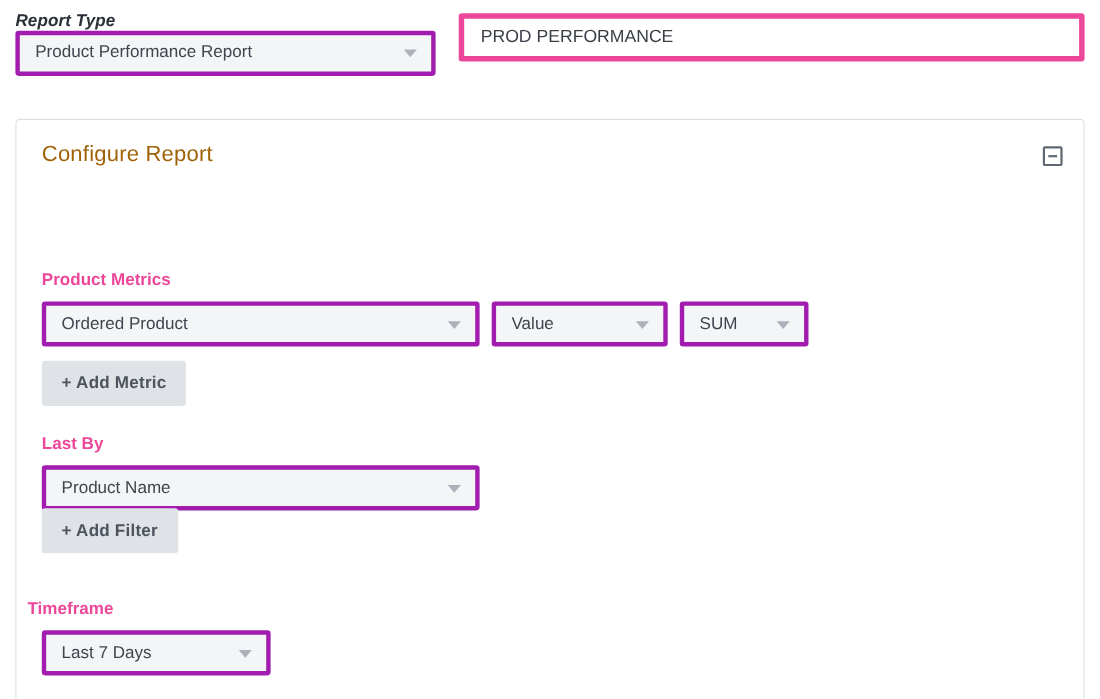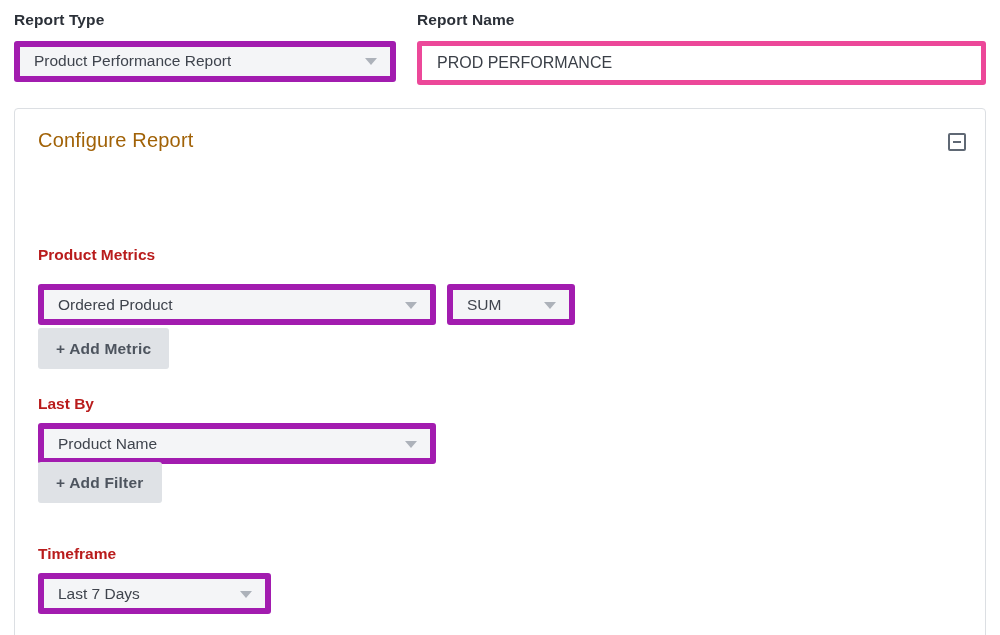--- a/index.html
+++ b/index.html
@@ -42,27 +42,27 @@
     left: 14px;
     top: 12px;
     width: 382px;
   }
   .report-name-group {
     position: absolute;
     left: 417px;
     top: 12px;
     width: 569px;
   }
-  .group-label { margin-bottom: 13px; }
+  .group-label { margin-bottom: 0; font-style: italic; }
 
   
   .select {
     position: relative;
     background: #f4f5f7;
-    border: 6px solid #a21caf;
+    border: 4px solid #a21caf;
     border-radius: 3px;
     height: 41px;
     display: flex;
     align-items: center;
     padding: 0 15px 0 14px;
     cursor: pointer;
     user-select: none;
   }
   .select .sel-text {
     font-size: 15.5px;
@@ -142,44 +142,43 @@
   }
 
   .panel-body {
     position: relative;
     padding: 0 23px;
   }
 
   .section-label {
     font-size: 15.5px;
     font-weight: bold;
-    color: #b91c1c;
+    color: #ec4899;
     line-height: 1;
   }
 
   
   .lbl-product-metrics { position: absolute; left: 23px; top: 74px; }
   .metrics-row {
     position: absolute;
     left: 23px;
     top: 101px;
     display: flex;
     gap: 11px;
-    margin-top: 10px;
   }
   .sel-ordered-product { width: 398px; }
   .sel-value { width: 160px; }
-  .sel-sum { width: 128px; }
+  .sel-sum { width: 117px; }
 
   .btn-add-metric { position: absolute; left: 23px; top: 155px; }
   .lbl-group-by { position: absolute; left: 23px; top: 223px; }
   .sel-group-by-wrap { position: absolute; left: 23px; top: 250px; width: 398px; border-radius: 12px; }
   .btn-add-filter { position: absolute; left: 23px; top: 289px; }
-  .lbl-timeframe { position: absolute; left: 23px; top: 373px; }
-  .sel-timeframe-wrap { position: absolute; left: 23px; top: 400px; width: 233px; }
+  .lbl-timeframe { position: absolute; left: 10px; top: 373px; }
+  .sel-timeframe-wrap { position: absolute; left: 23px; top: 400px; width: 208px; }
 
   
   .btn-secondary {
     background: #dfe2e6;
     border: none;
     border-radius: 3px;
     font-family: "Liberation Sans", sans-serif;
     font-size: 15.5px;
     font-weight: bold;
     color: #4d545e;
@@ -199,21 +198,20 @@
 
     <div class="report-type-group">
       <div class="field-label group-label">Report Type</div>
       <div class="select">
         <span class="sel-text">Product Performance Report</span>
         <span class="caret"></span>
       </div>
     </div>
 
     <div class="report-name-group">
-      <div class="field-label group-label">Report Name</div>
       <input class="text-input" type="text" value="PROD PERFORMANCE" style="">
     </div>
 
   </div>
 
   <div class="panel">
 
     <div class="panel-header">
       <div class="panel-title">Configure Report</div>
       <div class="collapse-icon">
@@ -223,20 +221,24 @@
 
     <div class="panel-body">
 
       <div class="section-label lbl-product-metrics">Product Metrics</div>
 
       <div class="metrics-row">
         <div class="select sel-ordered-product">
           <span class="sel-text">Ordered Product</span>
           <span class="caret"></span>
         </div>
+        <div class="select sel-value">
+          <span class="sel-text">Value</span>
+          <span class="caret"></span>
+        </div>
         <div class="select sel-sum">
           <span class="sel-text">SUM</span>
           <span class="caret"></span>
         </div>
       </div>
 
       <button class="btn-secondary btn-add-metric">+ Add Metric</button>
 
       <div class="section-label lbl-group-by">Last By</div>
 

